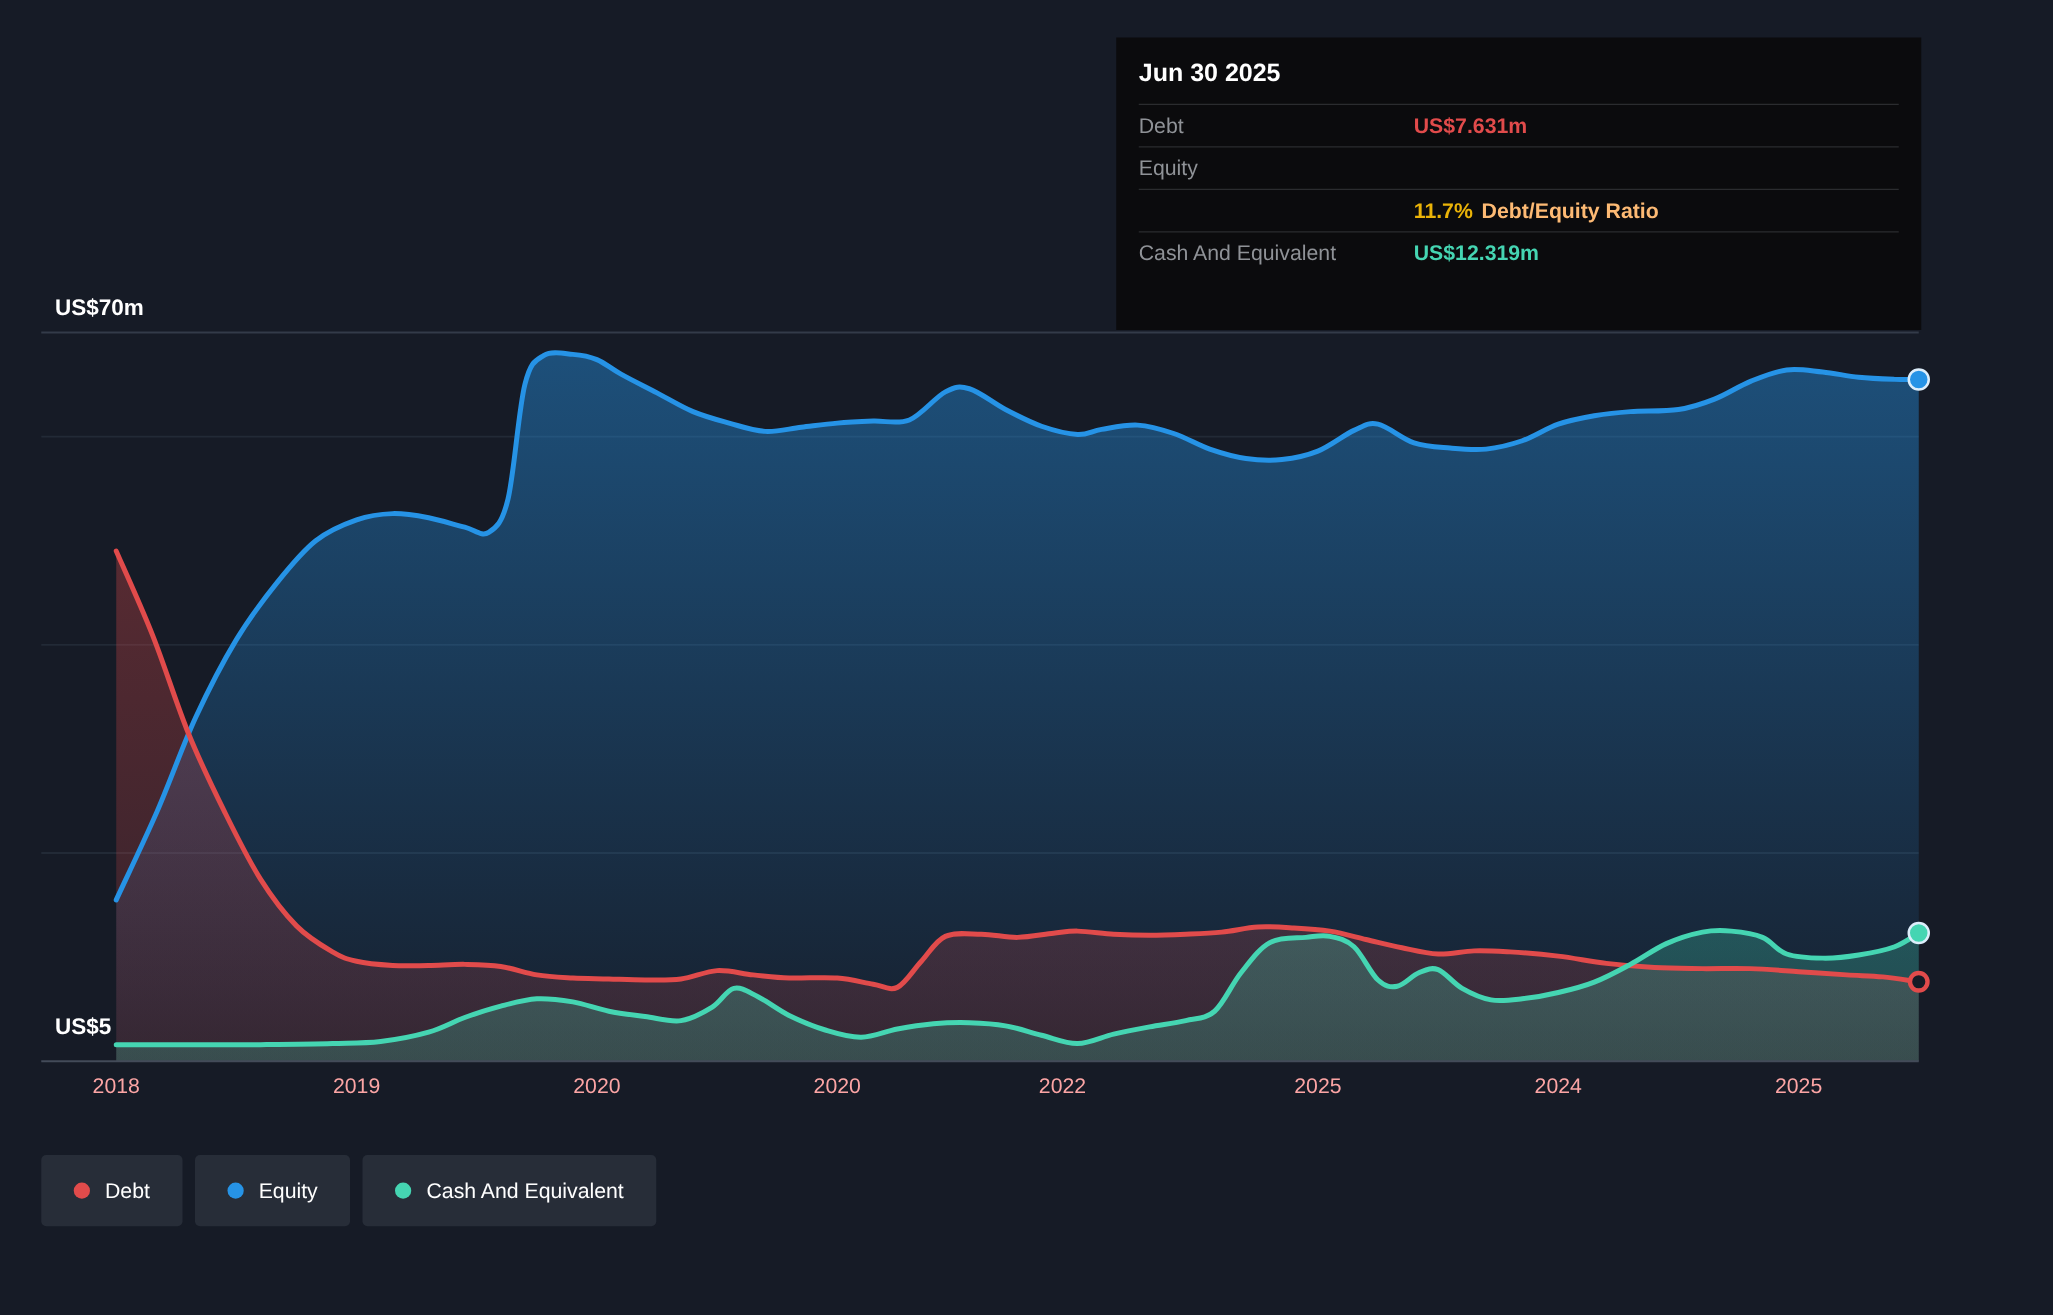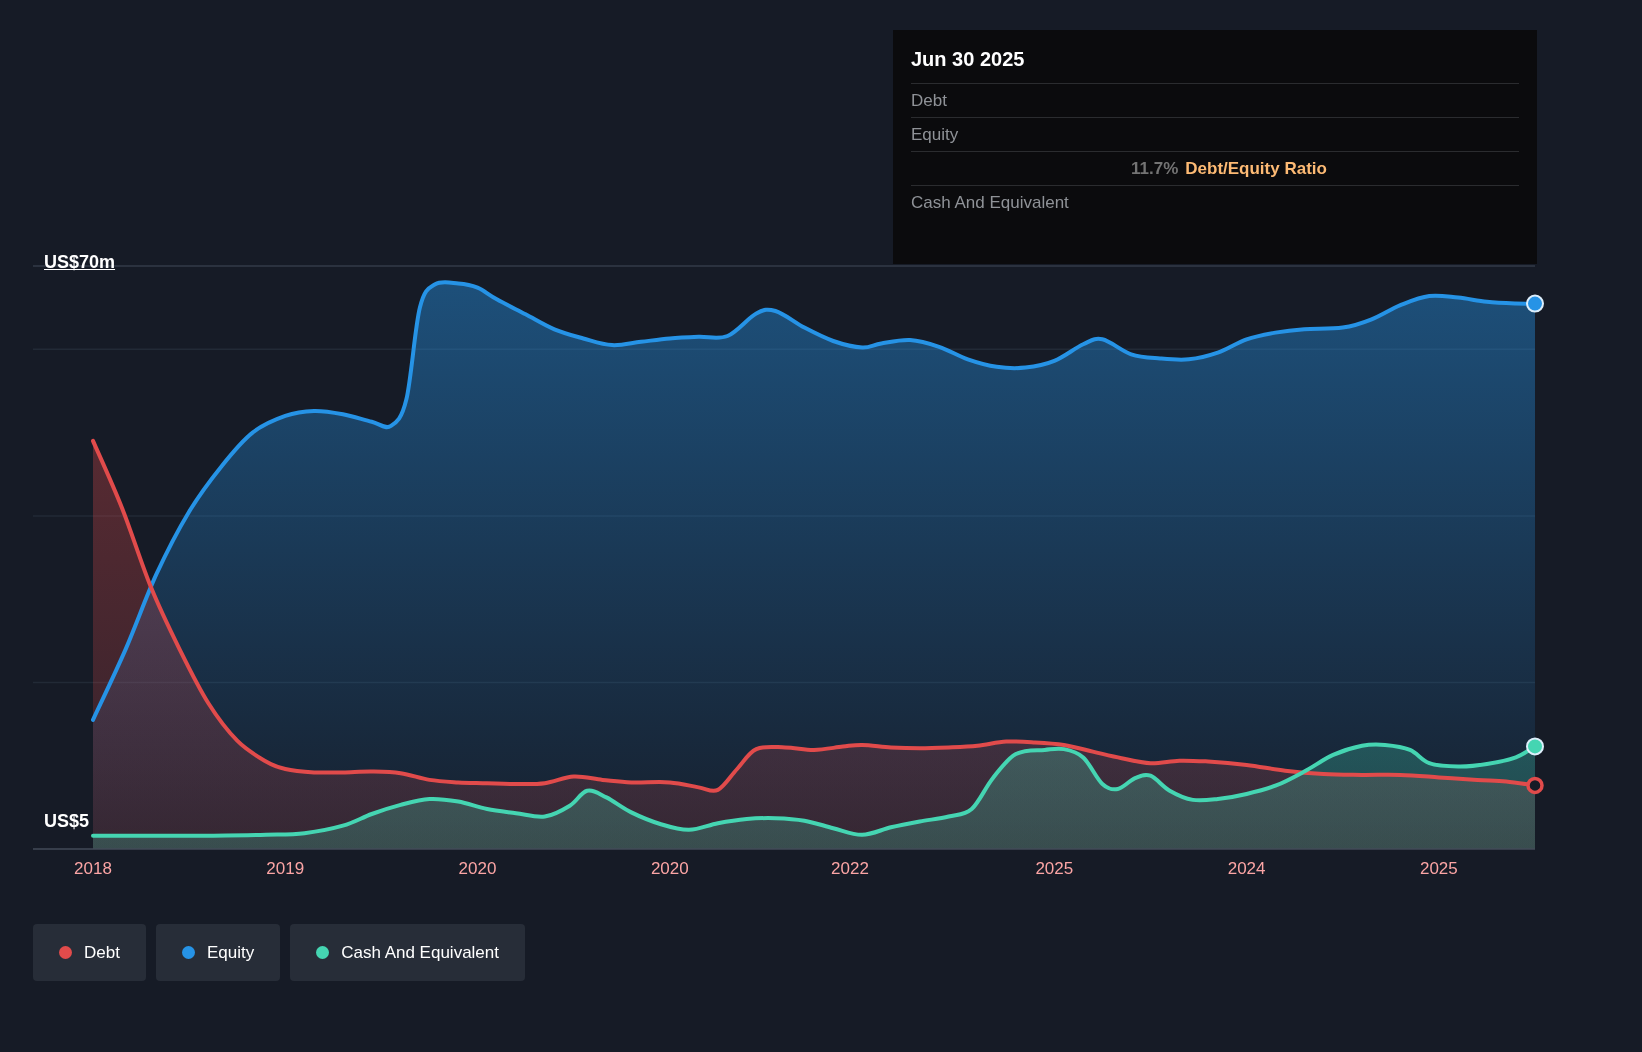--- a/index.html
+++ b/index.html
@@ -39,32 +39,32 @@
     display: grid;
     grid-template-columns: 220px auto;
     align-items: center;
     border-top: 1px solid #2b2c2f;
     padding: 6px 0;
     font-size: 17px;
     min-height: 21px;
   }
   .t-label { color: #8f9297; font-weight: normal; }
   .t-value { font-weight: bold; }
-  .ratio-pct { color: #737373; font-weight: bold; }
+  .ratio-pct { color: #eab308; font-weight: bold; }
   .ratio-label { color: #fdba74; font-weight: bold; margin-left: 7px; }
   
   .y-label {
     position: absolute;
     left: 44px;
     font-size: 18px;
     font-weight: bold;
     color: #ffffff;
     z-index: 5;
   }
-  .y-top { top: 252px; text-decoration: underline; }
+  .y-top { top: 236px; }
   .y-bottom { top: 811px; }
   .x-tick {
     position: absolute;
     top: 859px;
     width: 90px;
     text-align: center;
     font-size: 17px;
     color: #fca5a5;
   }
   
@@ -101,32 +101,34 @@
 </style>
 </head>
 <body>
 
 <div class="stage">
 
   <div class="tooltip">
     <div class="tooltip-title">Jun 30 2025</div>
     <div class="t-row">
       <span class="t-label">Debt</span>
+      <span class="t-value" style="color: rgb(225, 75, 75);">US$7.631m</span>
     </div>
     <div class="t-row">
       <span class="t-label">Equity</span>
     </div>
     <div class="t-row">
       <span class="t-label"></span>
       <span>
         <span class="ratio-pct">11.7%</span><span class="ratio-label">Debt/Equity Ratio</span>
       </span>
     </div>
     <div class="t-row">
       <span class="t-label">Cash And Equivalent</span>
+      <span class="t-value" style="color: rgb(69, 213, 178);">US$12.319m</span>
     </div>
   </div>
 
   <div class="y-label y-top">US$70m</div>
   <div class="y-label y-bottom">US$5</div>
 
   <svg id="chart" width="1642" height="1052" viewBox="0 0 1642 1052">
       <defs>
         <linearGradient id="g0" x1="0" y1="266" x2="0" y2="849" gradientUnits="userSpaceOnUse">
           <stop offset="0%" stop-color="#2693e6" stop-opacity="0.45"></stop>

